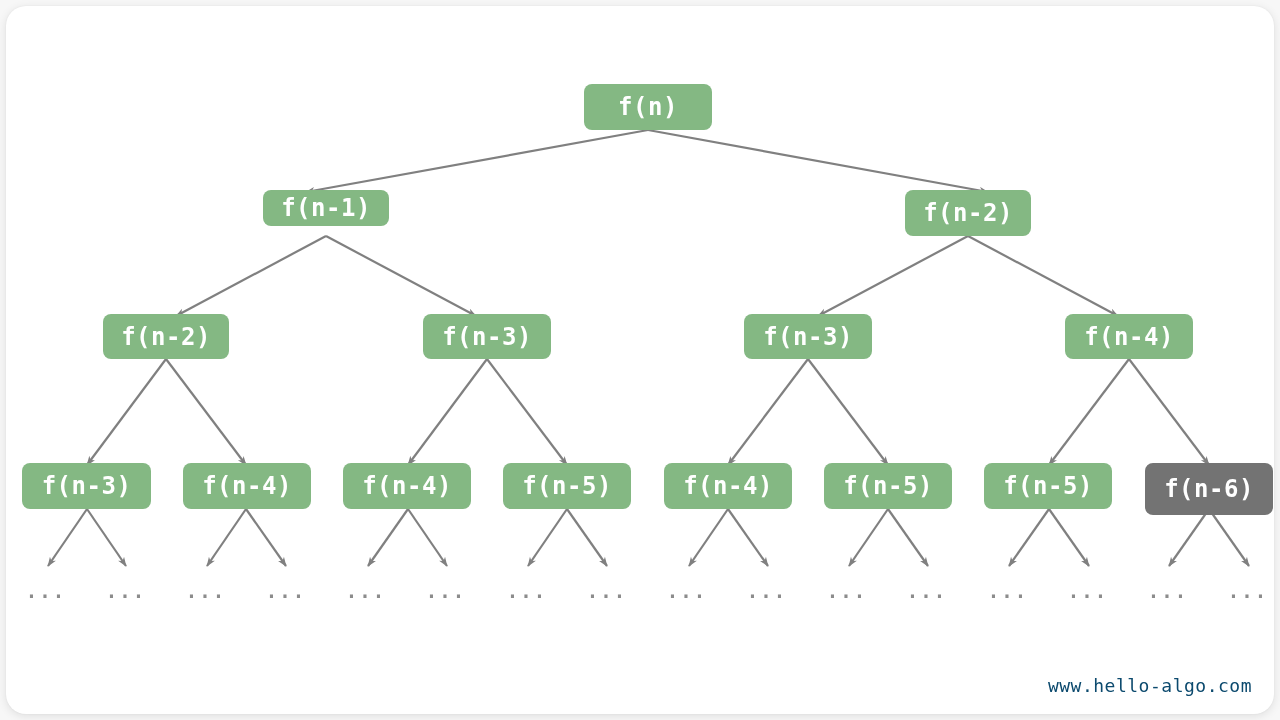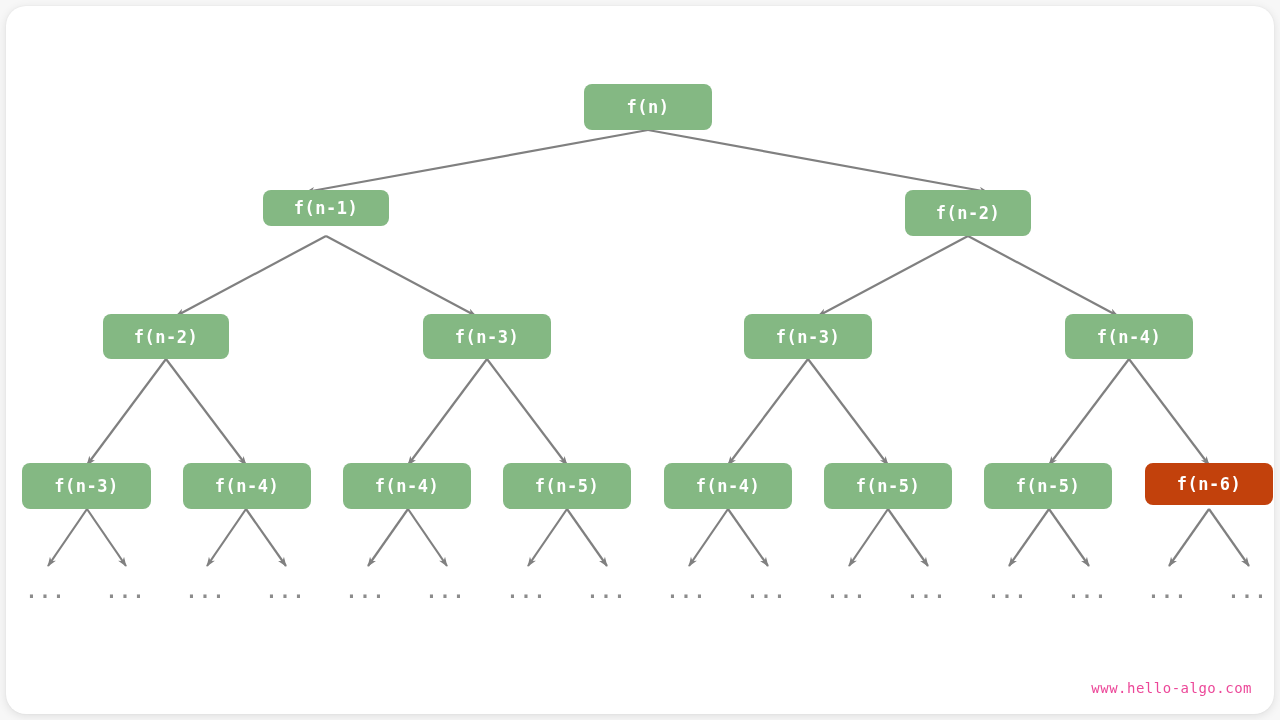--- a/index.html
+++ b/index.html
@@ -39,21 +39,21 @@
     height: 720px;
     pointer-events: none;
   }
 
   .node {
     position: absolute;
     box-sizing: border-box;
     background: #84b883;
     border-radius: 8px;
     color: #ffffff;
-    font-size: 17px;
+    font-size: 24px;
     font-weight: bold;
     letter-spacing: 0.5px;
     display: flex;
     align-items: center;
     justify-content: center;
     white-space: nowrap;
     user-select: none;
   }
 
   .ellipsis {
@@ -66,22 +66,22 @@
     align-items: center;
     justify-content: center;
     white-space: nowrap;
     user-select: none;
   }
 
   #watermark {
     position: absolute;
     right: 22px;
     bottom: 18px;
-    color: #ec4899;
-    font-size: 14px;
+    color: #0c4a6e;
+    font-size: 18px;
     letter-spacing: 0.5px;
     white-space: nowrap;
     user-select: none;
   }
 </style>
 </head>
 <body style="background: rgb(247, 247, 247);">
 
 <div id="canvas" style="background: rgb(247, 247, 247);">
   <div id="card" style="background: rgb(255, 255, 255);">
@@ -134,21 +134,21 @@
         <div class="node" style="left: 417px; top: 308px; width: 128px; height: 45px; background: rgb(132, 184, 131); color: rgb(255, 255, 255);">f(n-3)</div>
         <div class="node" style="left: 738px; top: 308px; width: 128px; height: 45px; background: rgb(132, 184, 131); color: rgb(255, 255, 255);">f(n-3)</div>
         <div class="node" style="left: 1059px; top: 308px; width: 128px; height: 45px; background: rgb(132, 184, 131); color: rgb(255, 255, 255);">f(n-4)</div>
         <div class="node" style="left: 16px; top: 457px; width: 129px; height: 46px; background: rgb(132, 184, 131); color: rgb(255, 255, 255);">f(n-3)</div>
         <div class="node" style="left: 177px; top: 457px; width: 128px; height: 46px; background: rgb(132, 184, 131); color: rgb(255, 255, 255);">f(n-4)</div>
         <div class="node" style="left: 337px; top: 457px; width: 128px; height: 46px; background: rgb(132, 184, 131); color: rgb(255, 255, 255);">f(n-4)</div>
         <div class="node" style="left: 497px; top: 457px; width: 128px; height: 46px; background: rgb(132, 184, 131); color: rgb(255, 255, 255);">f(n-5)</div>
         <div class="node" style="left: 658px; top: 457px; width: 128px; height: 46px; background: rgb(132, 184, 131); color: rgb(255, 255, 255);">f(n-4)</div>
         <div class="node" style="left: 818px; top: 457px; width: 128px; height: 46px; background: rgb(132, 184, 131); color: rgb(255, 255, 255);">f(n-5)</div>
         <div class="node" style="left: 978px; top: 457px; width: 128px; height: 46px; background: rgb(132, 184, 131); color: rgb(255, 255, 255);">f(n-5)</div>
-        <div class="node" style="left: 1139px; top: 457px; width: 128px; height: 42px; background: #c2410c; color: rgb(255, 255, 255); text-align: center;">f(n-6)</div>
+        <div class="node" style="left: 1139px; top: 457px; width: 128px; height: 52px; background: #737373; color: rgb(255, 255, 255); text-align: center;">f(n-6)</div>
       </div>
     <div id="ellipsis-layer">
         <div class="ellipsis" style="left: 10px; top: 573px; width: 60px; height: 24px; color: rgb(140, 140, 140);">...</div>
         <div class="ellipsis" style="left: 90px; top: 573px; width: 60px; height: 24px; color: rgb(140, 140, 140);">...</div>
         <div class="ellipsis" style="left: 170px; top: 573px; width: 60px; height: 24px; color: rgb(140, 140, 140);">...</div>
         <div class="ellipsis" style="left: 250px; top: 573px; width: 60px; height: 24px; color: rgb(140, 140, 140);">...</div>
         <div class="ellipsis" style="left: 330px; top: 573px; width: 60px; height: 24px; color: rgb(140, 140, 140);">...</div>
         <div class="ellipsis" style="left: 410px; top: 573px; width: 60px; height: 24px; color: rgb(140, 140, 140);">...</div>
         <div class="ellipsis" style="left: 491px; top: 573px; width: 60px; height: 24px; color: rgb(140, 140, 140);">...</div>
         <div class="ellipsis" style="left: 571px; top: 573px; width: 60px; height: 24px; color: rgb(140, 140, 140);">...</div>

